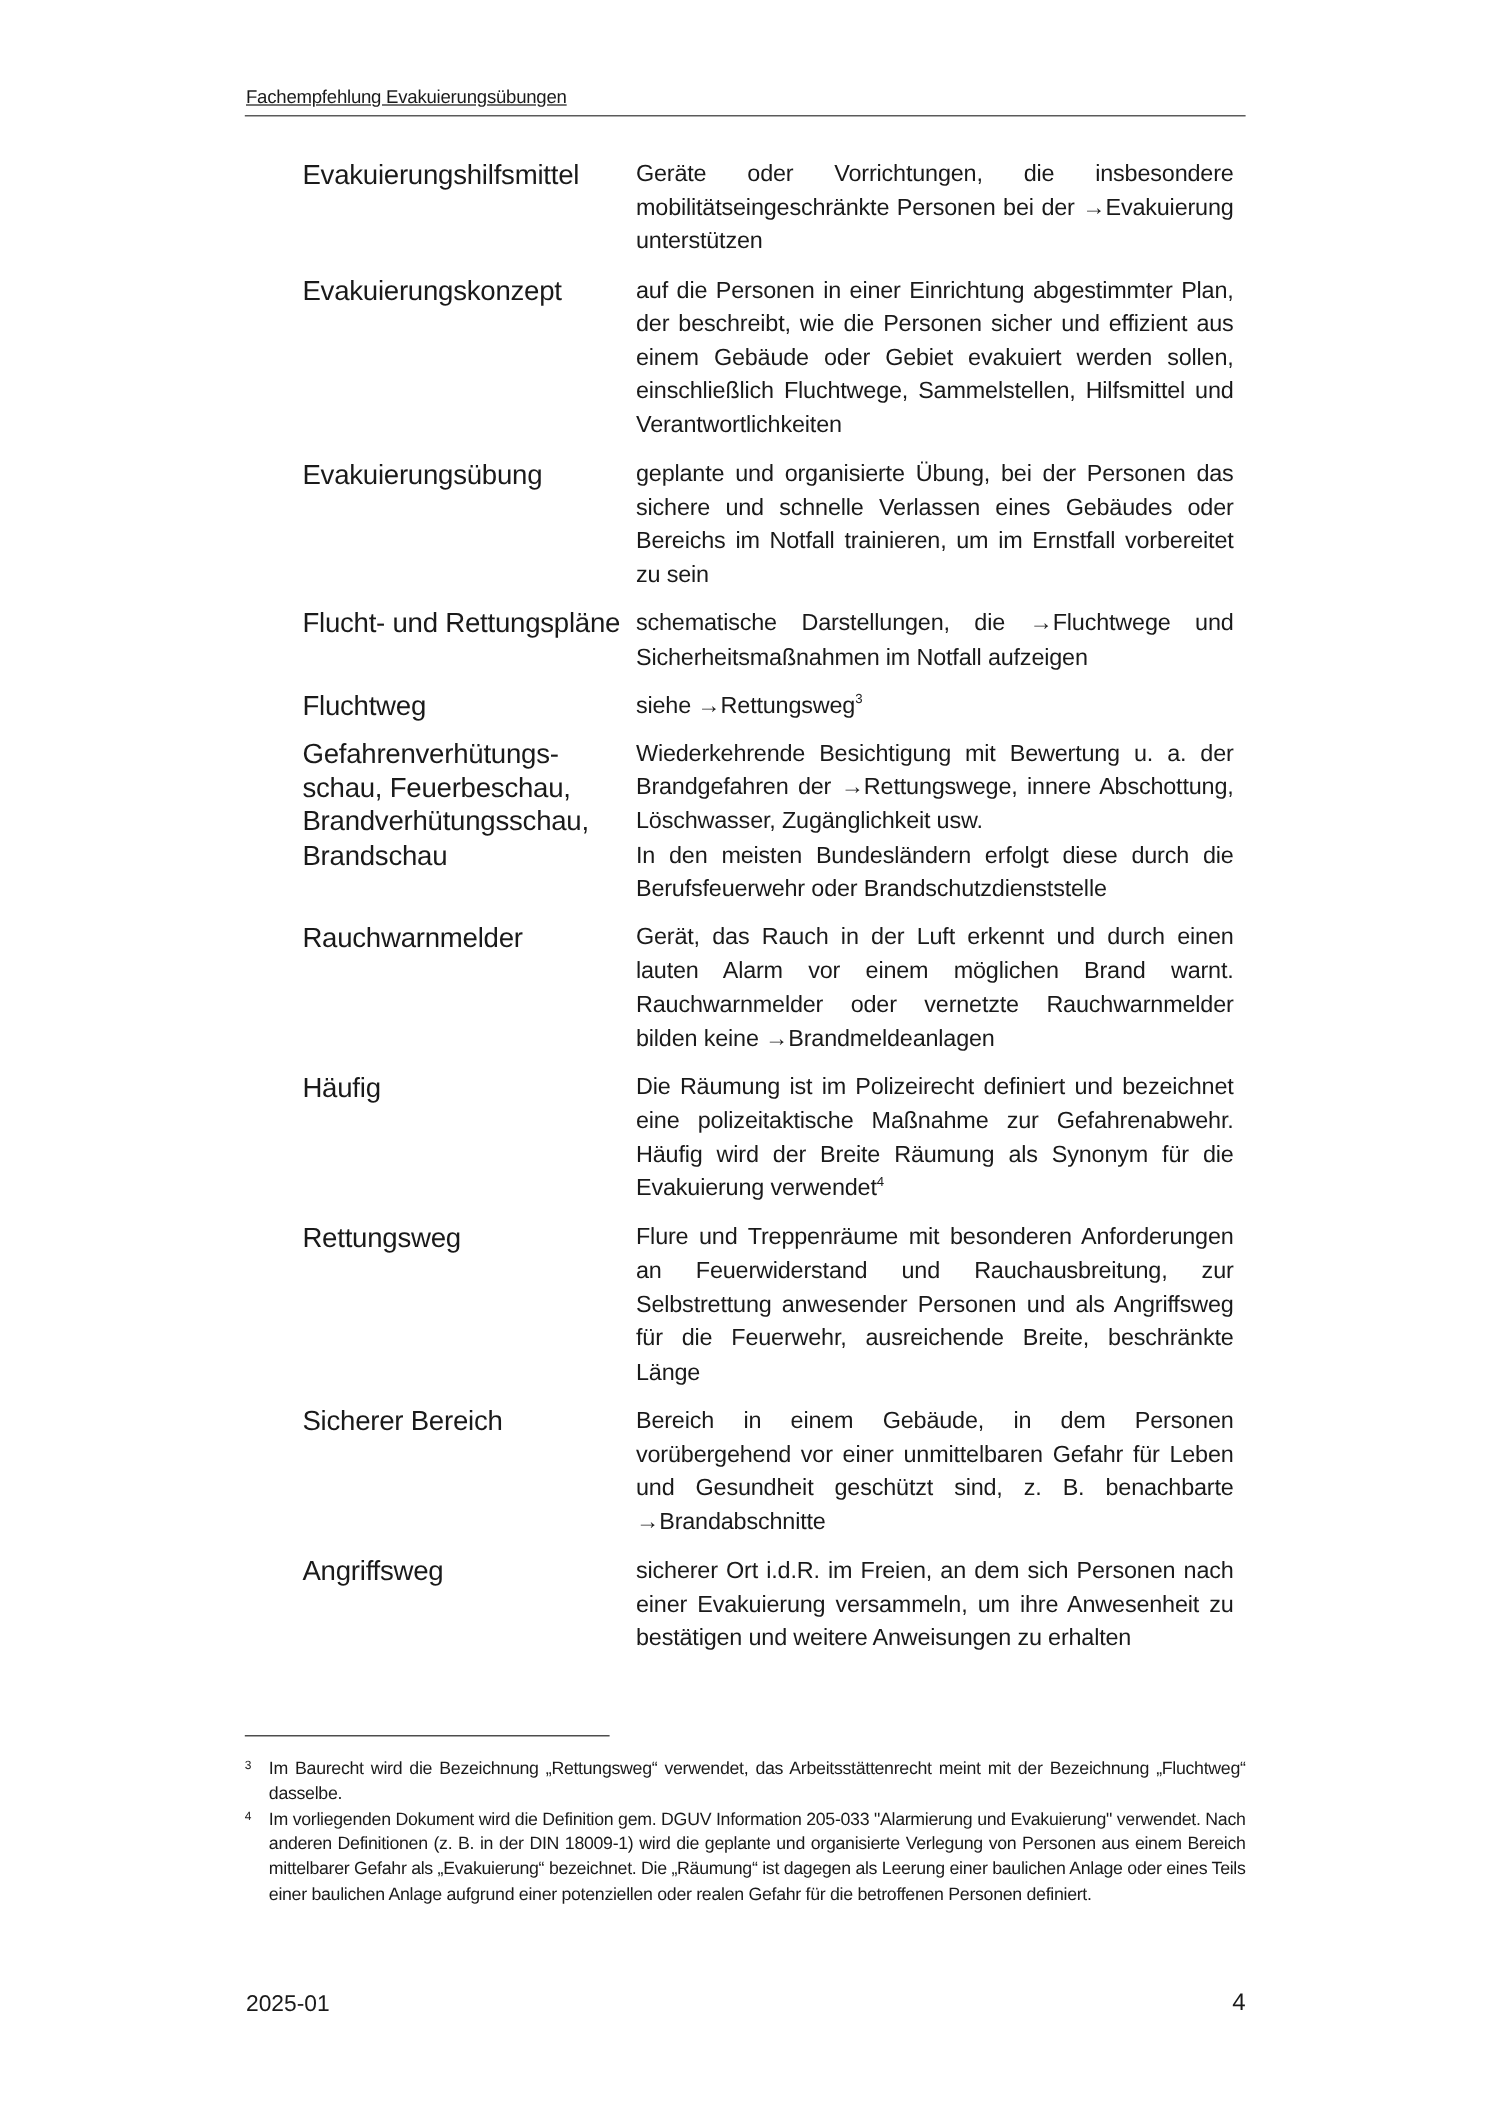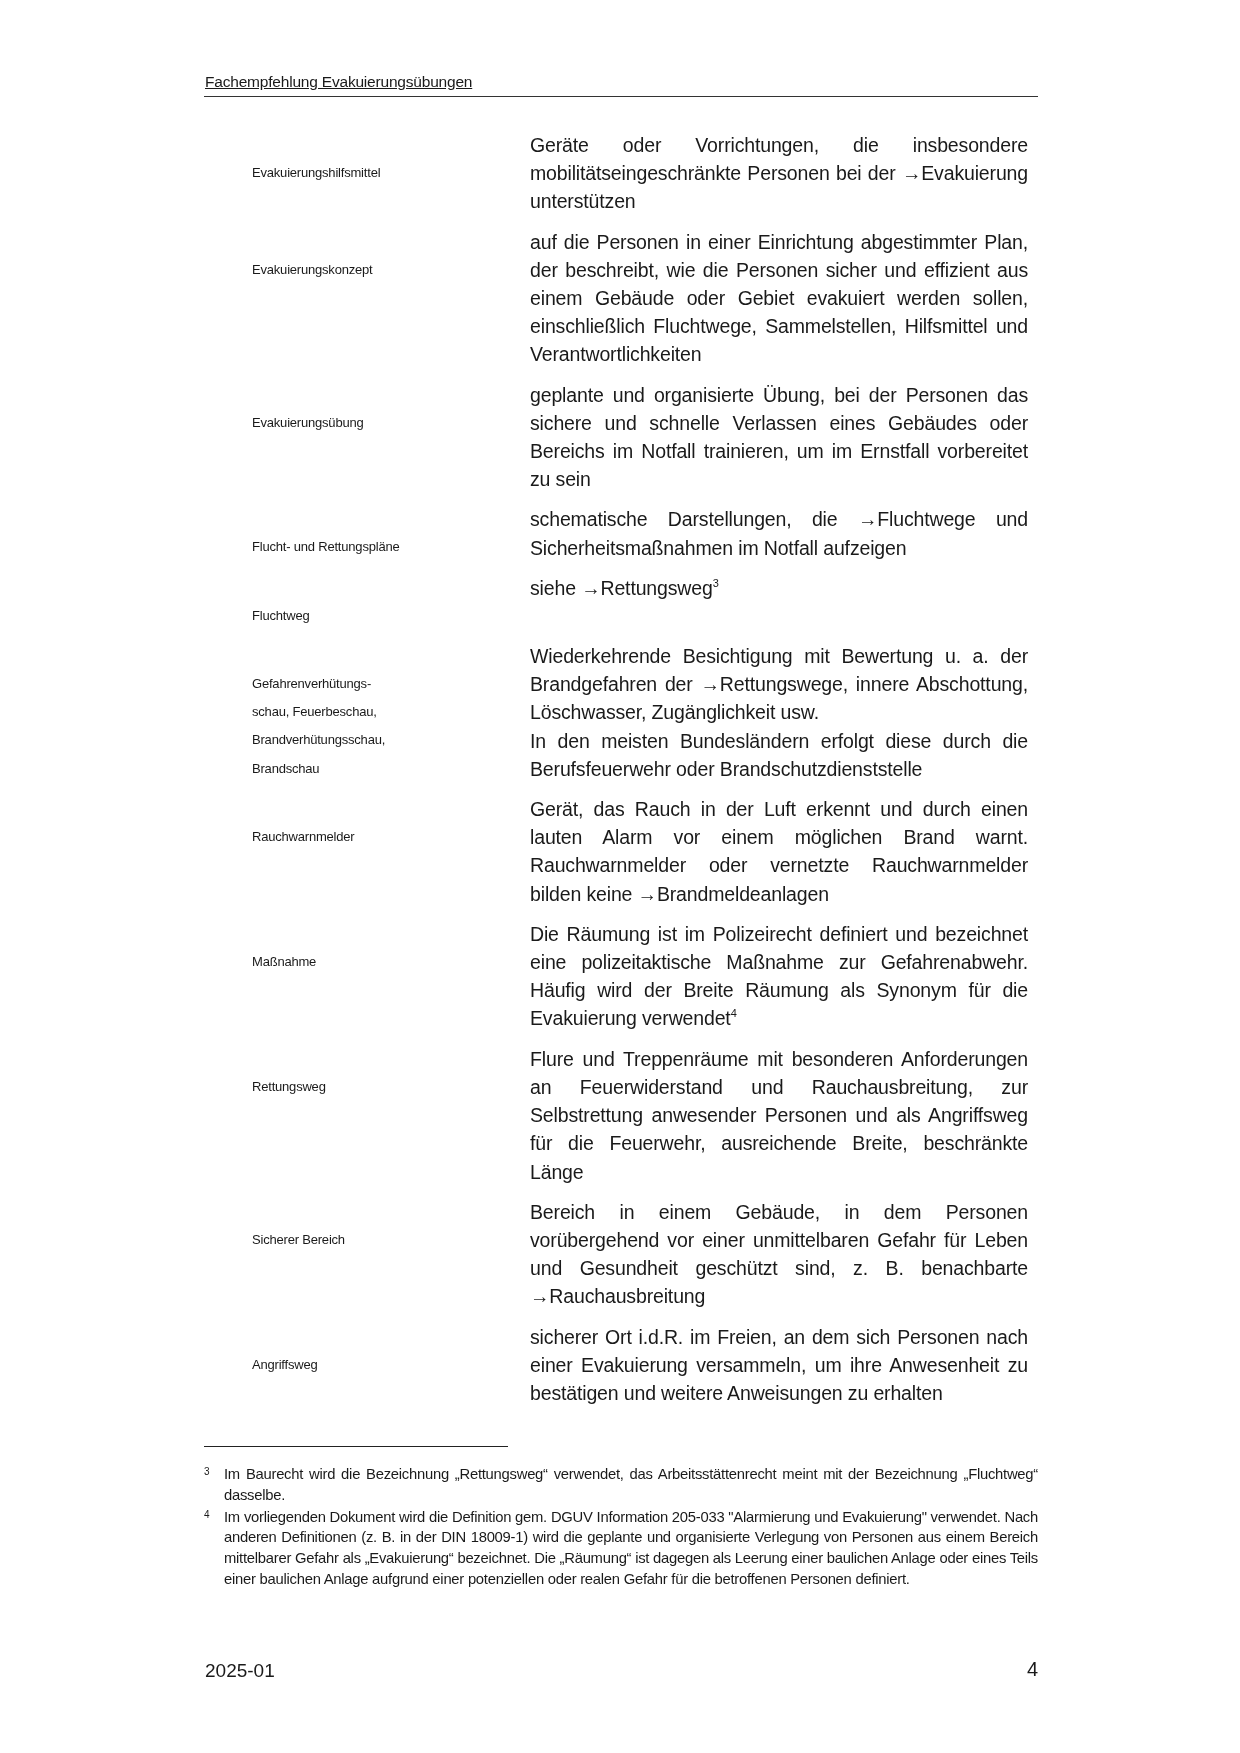--- a/index.html
+++ b/index.html
@@ -2,21 +2,21 @@
 <html><head>
 <meta charset="utf-8">
 <style>
   html, body { margin: 0; padding: 0; background: #ffffff; }
   body { width: 1240px; height: 1753px; position: relative; overflow: hidden;
          font-family: "Liberation Sans", sans-serif; color: #1a1a1a; }
   .header { position: absolute; left: 205px; top: 73px; font-size: 15.5px; letter-spacing: -0.2px; text-decoration: underline; }
   .header-rule { position: absolute; left: 204px; top: 96px; width: 834px; height: 0; border-top: 1.4px solid #333; }
   .glossary { position: absolute; left: 252px; top: 131px; width: 776px; }
   .entry { display: flex; margin-bottom: 12px; }
-  .term { width: 278px; flex: 0 0 278px; font-size: 13px; line-height: 28.2px; letter-spacing: -0.2px; margin-top: 28px; }
+  .term { width: 278px; flex: 0 0 278px; font-size: 23px; line-height: 28.2px; letter-spacing: -0.2px; }
   .def { width: 498px; font-size: 19.5px; line-height: 28.2px; text-align: justify; letter-spacing: -0.15px; }
   .def p { margin: 0; }
   sup { font-size: 11px; line-height: 0; vertical-align: 8px; }
   .fn-rule { position: absolute; left: 204px; top: 1446px; width: 304px; border-top: 1.4px solid #222; }
   .footnotes { position: absolute; left: 204px; top: 1464px; width: 834px; font-size: 14.8px; line-height: 20.8px; letter-spacing: -0.25px; }
   .fn { display: flex; margin-bottom: 1px; }
   .fn-num { width: 20px; flex: 0 0 20px; font-size: 10px; line-height: 14px; padding-top: 1px; }
   .fn-text { text-align: justify; width: 814px; }
   .footer-date { position: absolute; left: 205px; top: 1660px; font-size: 19px; }
   .footer-page { position: absolute; right: 202px; top: 1658px; font-size: 20px; }
@@ -70,35 +70,35 @@
       <p>In den meisten Bundesländern erfolgt diese durch die Berufsfeuerwehr oder Brandschutzdienststelle</p>
     </div>
   </div>
   <div class="entry">
     <div class="term">Rauchwarnmelder</div>
     <div class="def">
         <p>Gerät, das Rauch in der Luft erkennt und durch einen lauten Alarm vor einem möglichen Brand warnt. Rauchwarnmelder oder vernetzte Rauchwarnmelder bilden keine →Brandmeldeanlagen</p>
       </div>
   </div>
   <div class="entry">
-    <div class="term">Maßnahme</div>
+    <div class="term">Häufig</div>
     <div class="def">
         <p><span>Die Räumung ist im Polizeirecht definiert und bezeichnet eine polizeitaktische Maßnahme zur Gefahrenabwehr. Häufig wird der Breite Räumung als Synonym für die Evakuierung verwendet</span><sup>4</sup></p>
       </div>
   </div>
   <div class="entry">
     <div class="term">Rettungsweg</div>
     <div class="def">
         <p>Flure und Treppenräume mit besonderen Anforderungen an Feuerwiderstand und Rauchausbreitung, zur Selbstrettung anwesender Personen und als Angriffsweg für die Feuerwehr, ausreichende Breite, beschränkte Länge</p>
       </div>
   </div>
   <div class="entry">
     <div class="term">Sicherer Bereich</div>
     <div class="def">
-        <p>Bereich in einem Gebäude, in dem Personen vorübergehend vor einer unmittelbaren Gefahr für Leben und Gesundheit geschützt sind, z. B. benachbarte →Rauchausbreitung</p>
+        <p>Bereich in einem Gebäude, in dem Personen vorübergehend vor einer unmittelbaren Gefahr für Leben und Gesundheit geschützt sind, z. B. benachbarte →Brandabschnitte</p>
       </div>
   </div>
   <div class="entry">
     <div class="term">Angriffsweg</div>
     <div class="def">
         <p>sicherer Ort i.d.R. im Freien, an dem sich Personen nach einer Evakuierung versammeln, um ihre Anwesenheit zu bestätigen und weitere Anweisungen zu erhalten</p>
       </div>
   </div>
 </div>
 

